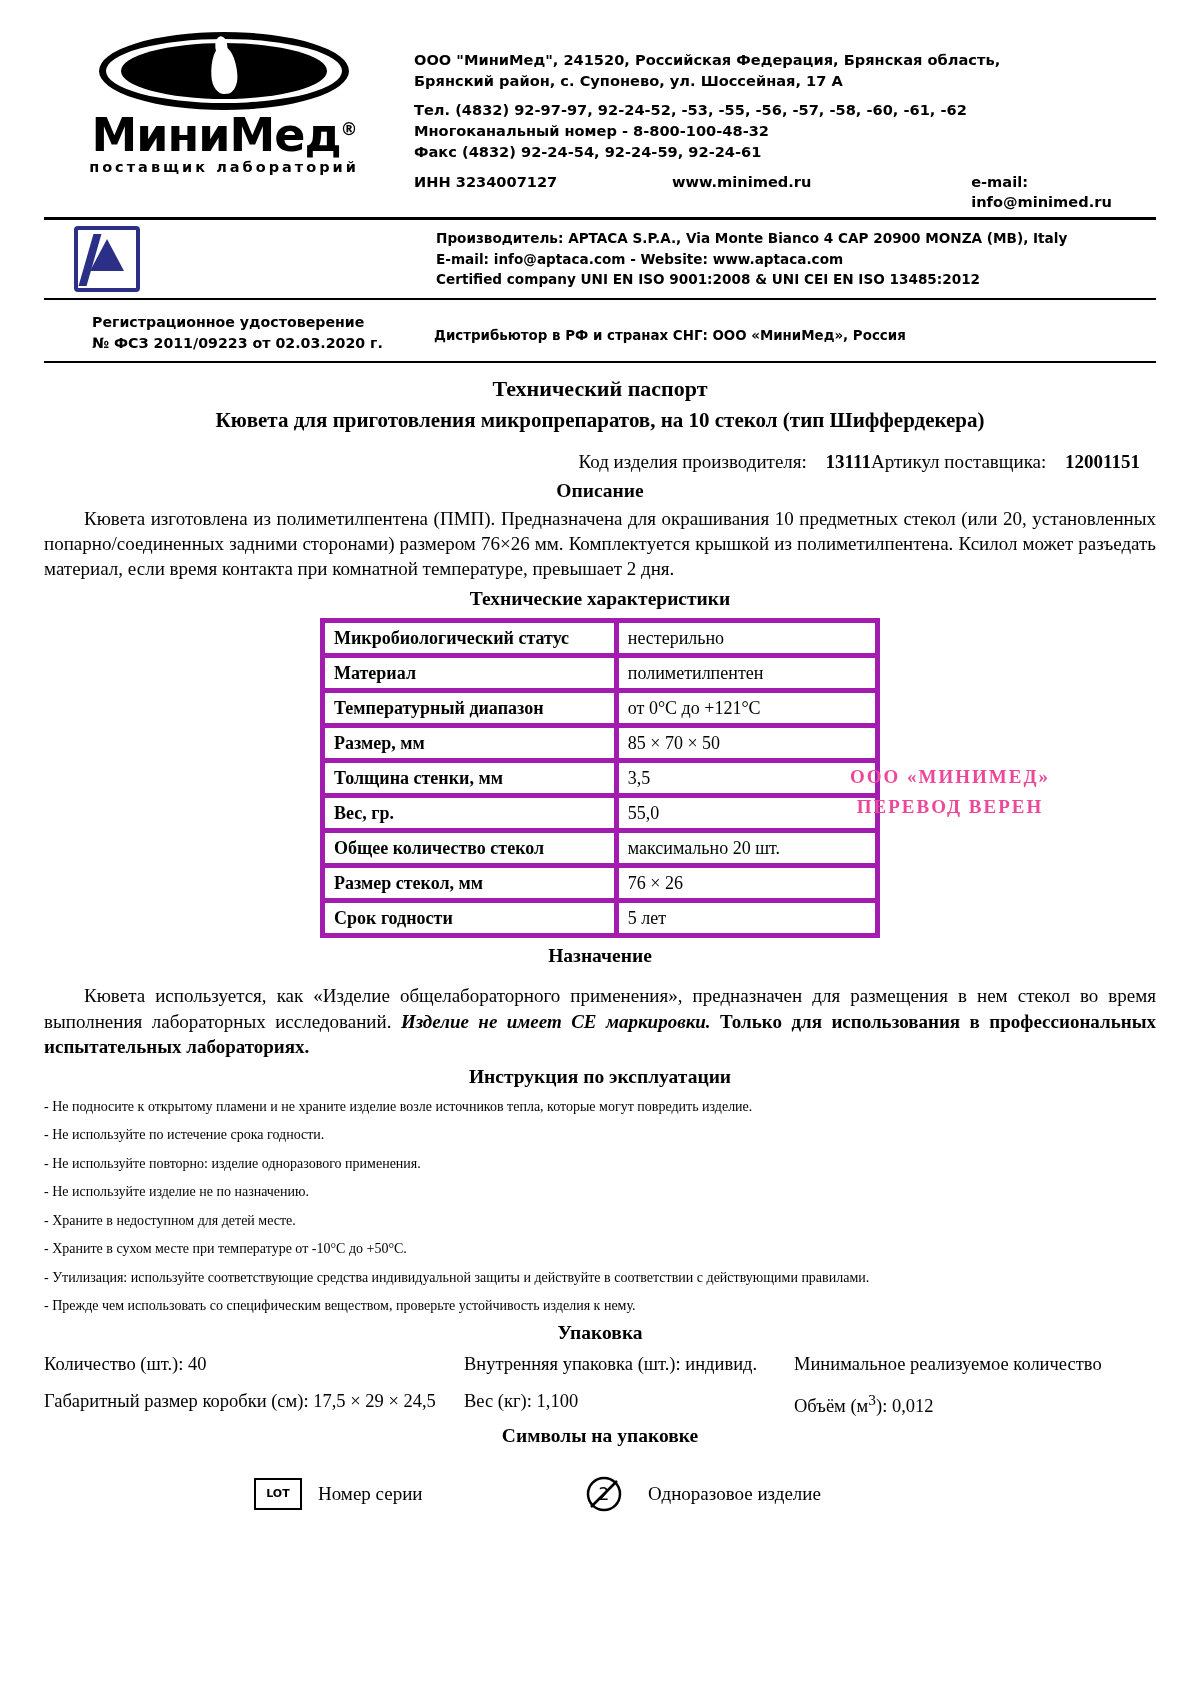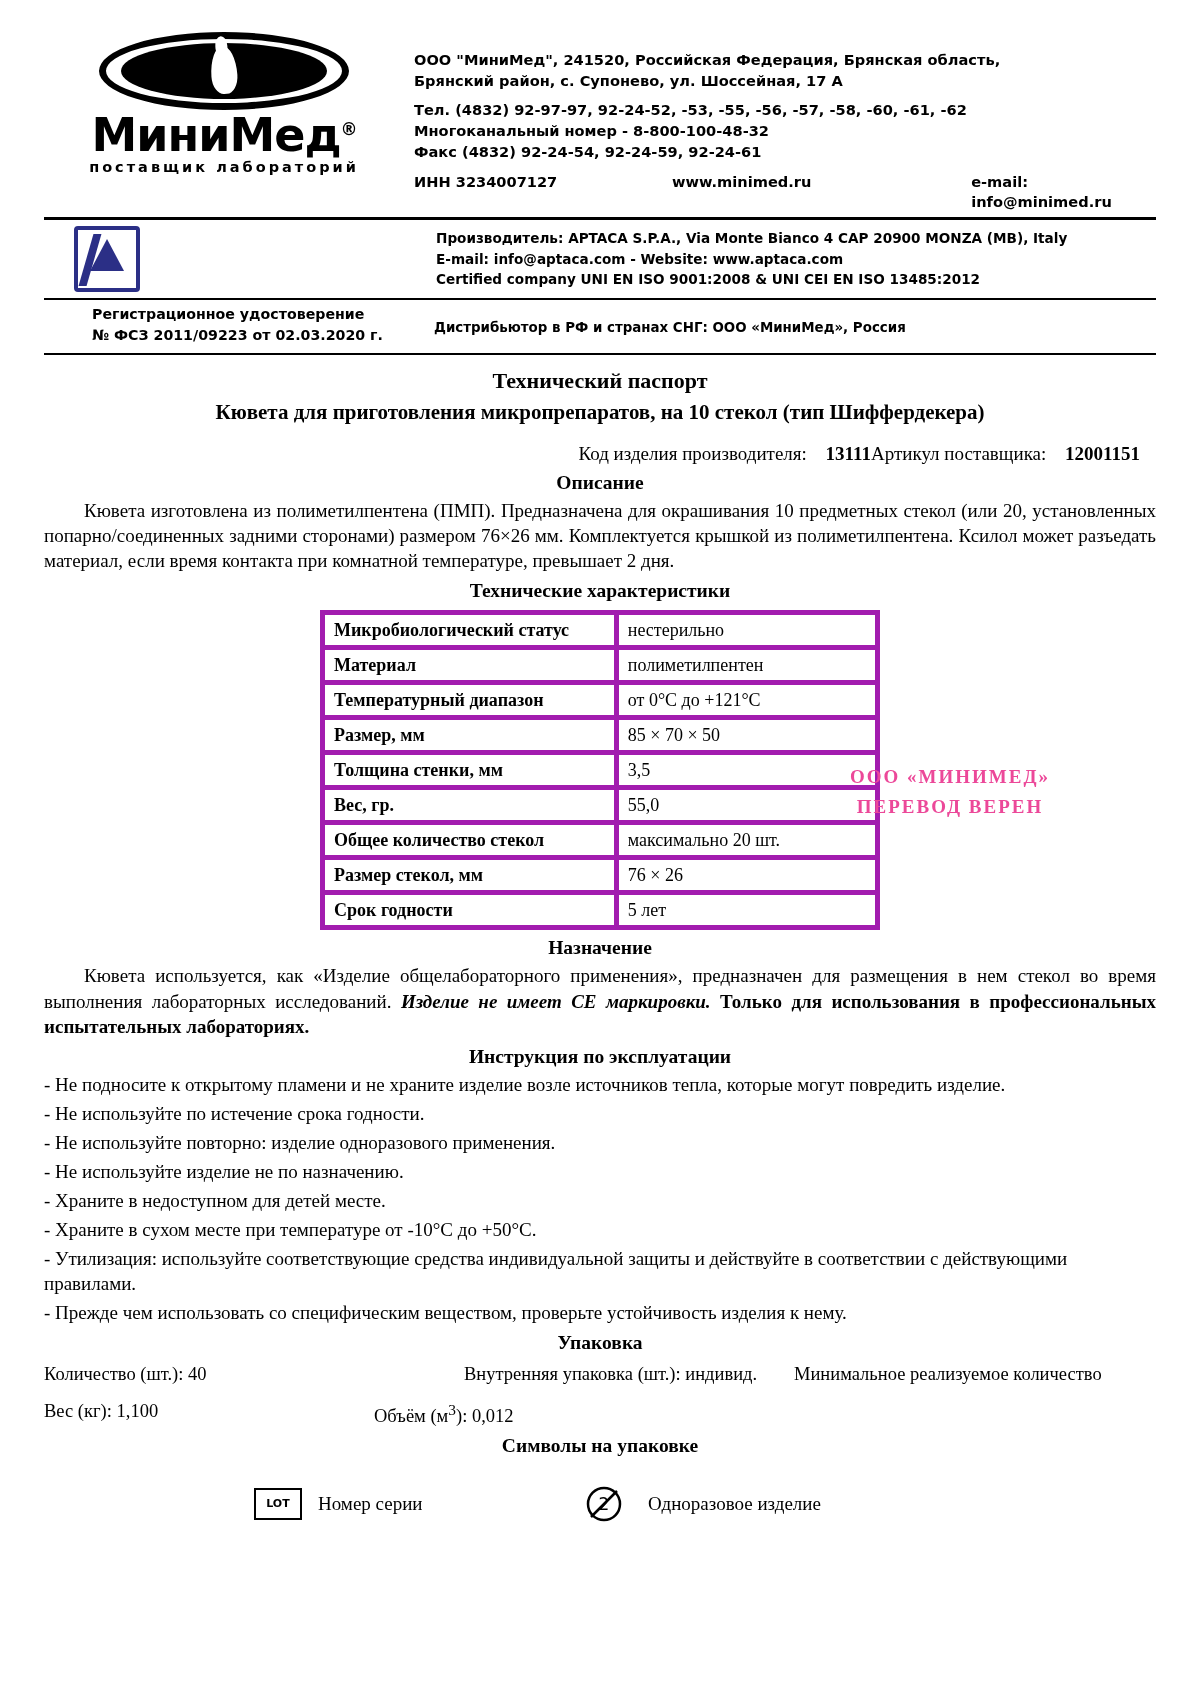--- a/index.html
+++ b/index.html
@@ -174,21 +174,21 @@
     font-size: 13.6px;
     font-weight: bold;
     line-height: 1.5;
   }
 
   
   .reg-row {
     display: flex;
     align-items: flex-start;
     border-bottom: 2px solid #000;
-    padding: 4px 0 8px 0;
+    padding: 12px 0 8px 0;
   }
   .reg-left {
     width: 390px;
     flex: 0 0 390px;
     font-family: "DejaVu Sans", sans-serif;
     font-size: 14.2px;
     font-weight: bold;
     line-height: 1.45;
     padding-left: 48px;
     box-sizing: border-box;
@@ -261,29 +261,29 @@
     font-family: "Liberation Serif", serif;
     font-weight: bold;
     line-height: 1.6;
     letter-spacing: 2px;
   }
   .stamp .l1 { font-size: 19px; }
   .stamp .l2 { font-size: 19px; }
 
   
   .list-line {
-    font-size: 19px;
+    font-size: 14px;
     line-height: 1.32;
-    margin-top: 4px;
+    margin-top: 10px;
   }
   .purpose {
     font-size: 19px;
     text-align: justify;
     line-height: 1.32;
-    margin-top: 4px;
+    margin-top: 16px;
     text-indent: 40px;
   }
   .purpose b { font-weight: bold; }
   .purpose i { font-style: italic; font-weight: bold; }
 
   
   .pack-grid {
     display: flex;
     margin-top: 10px;
     font-size: 18.5px;
@@ -472,20 +472,24 @@
       <span>Количество (шт.):</span>
       <span>40</span>
     </div>
     <div class="pack-col2">
       <span>Внутренняя упаковка (шт.):</span>
       <span>индивид.</span>
     </div>
     <div class="pack-col3">Минимальное реализуемое количество</div>
   </div>
   <div class="pack-row2">
+    <div class="a">
+      <span>Габаритный размер коробки (см):</span>
+      <span>17,5 × 29 × 24,5</span>
+    </div>
     <div class="b">
       <span>Вес (кг):</span>
       <span>1,100</span>
     </div>
     <div class="c">
       <span>Объём (м</span><sup>3</sup><span>):</span>
       <span>0,012</span>
     </div>
   </div>
 

